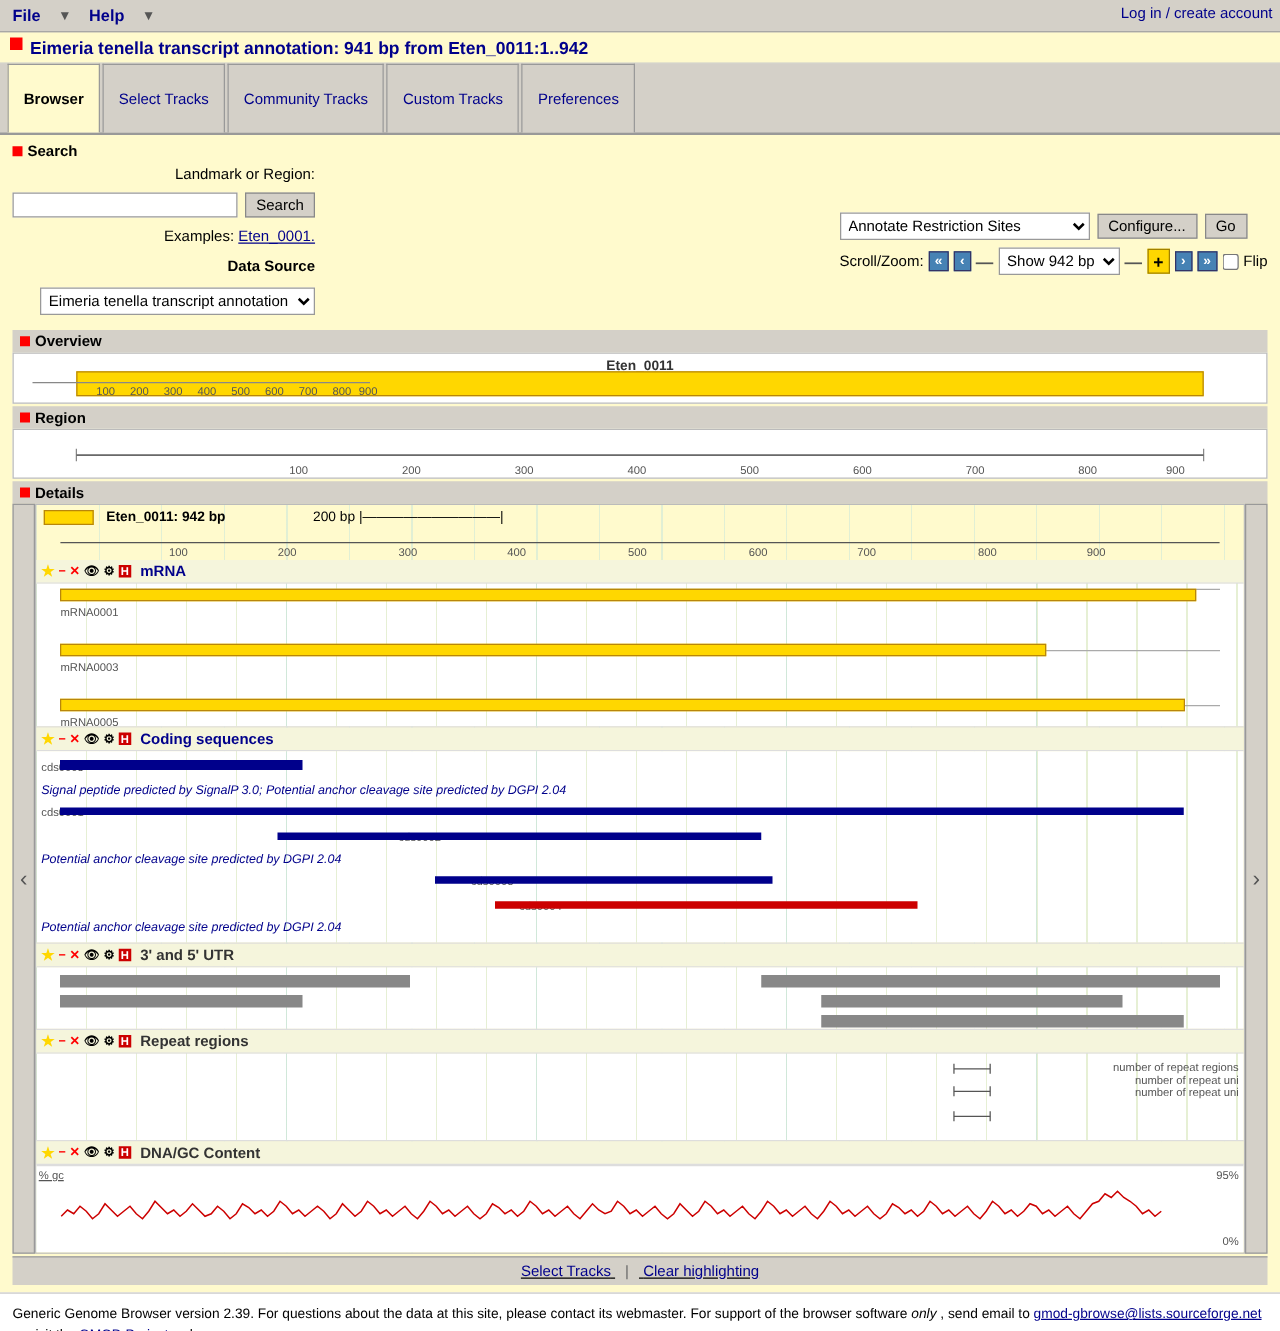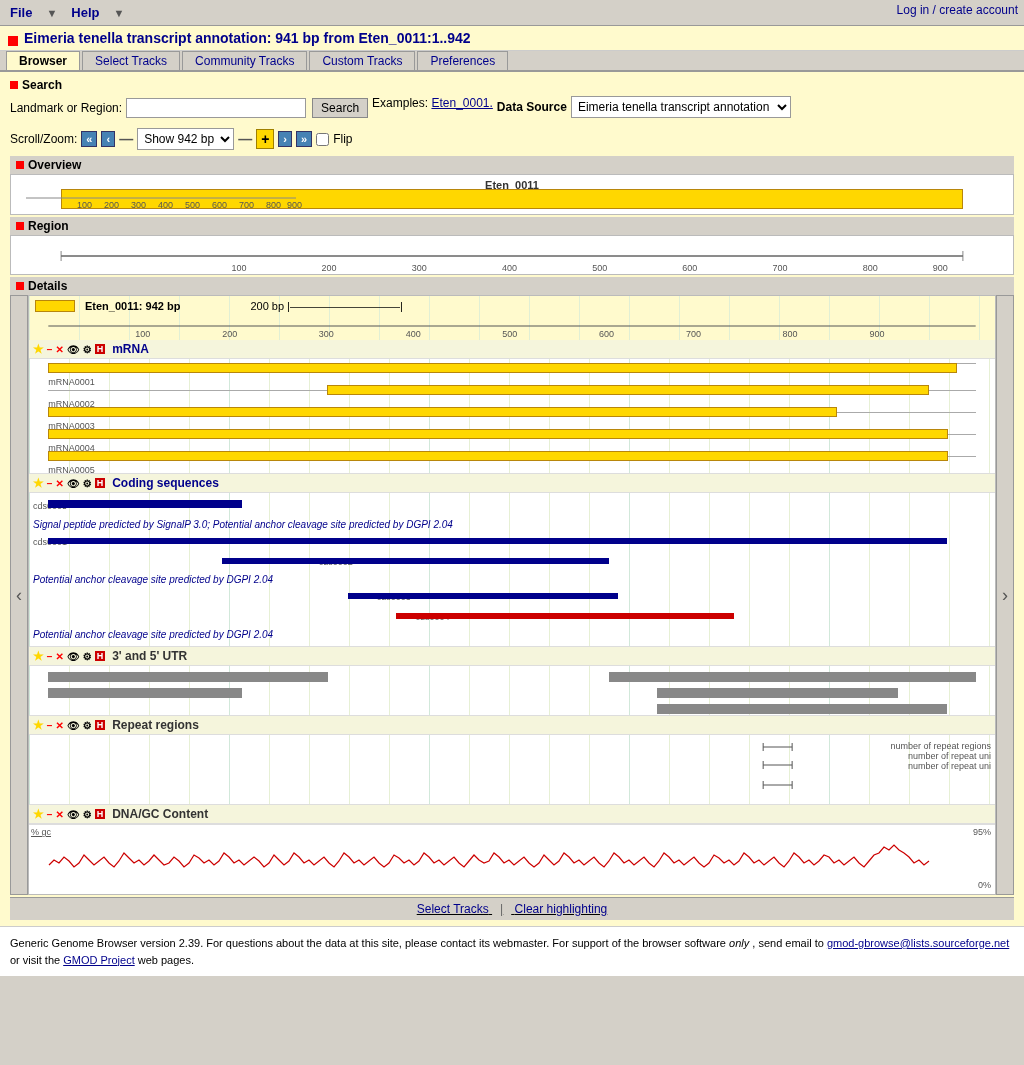--- a/index.html
+++ b/index.html
@@ -23,36 +23,36 @@
       padding: 2px 4px;
     }
     #menubar .right { font-size: 12px; color: #00008b; cursor: pointer; }
 
     
     #titlebar {
       background: #fffacd;
       border-bottom: 1px solid #ccc;
       padding: 4px 8px;
       display: flex;
-      align-items: flex-end;
+      align-items: flex-start;
       gap: 6px;
     }
     #titlebar .red-square { width: 10px; height: 10px; background: red; display: inline-block; flex-shrink: 0; }
     #titlebar .title { font-size: 14px; font-weight: bold; color: #00008b; }
 
     
     #tabbar {
       background: #d4d0c8;
       display: flex;
       align-items: flex-end;
       padding: 0 6px;
       border-bottom: 2px solid #999;
     }
     #tabbar .tab {
-      padding: 2px 12px;
+      padding: 20px 12px;
       font-size: 12px;
       cursor: pointer;
       border: 1px solid #999;
       border-bottom: none;
       margin-right: 2px;
       color: #00008b;
       background: #d4d0c8;
     }
     #tabbar .tab.active {
       background: #fffacd;
@@ -141,21 +141,21 @@
 
     
     .controls-area {
       display: flex;
       align-items: center;
       justify-content: space-between;
       flex-wrap: wrap;
       gap: 4px;
       margin-bottom: 6px;
     }
-    .left-controls { display: flex; flex-direction: row; gap: 4px; }
+    .left-controls { display: flex; flex-direction: column; gap: 4px; align-items: flex-end; }
     .right-controls { display: flex; align-items: center; gap: 4px; }
 
     
     .browser-section {
       margin-bottom: 2px;
     }
     .section-label {
       background: #d4d0c8;
       padding: 2px 6px;
       font-weight: bold;
@@ -365,20 +365,27 @@
           <label>Data Source</label>
         </div>
         <div class="datasource-row">
           <select style="width:220px;">
             <option>Eimeria tenella transcript annotation</option>
           </select>
         </div>
       </div>
       <div class="right-controls">
         <div style="display:flex;flex-direction:column;gap:6px;">
+          <div class="annotate-controls">
+            <select style="width:200px;">
+              <option>Annotate Restriction Sites</option>
+            </select>
+            <button>Configure...</button>
+            <button>Go</button>
+          </div>
           <div class="scroll-zoom-row">
             <span class="sz-label">Scroll/Zoom:</span>
             <button class="sz-btn">«</button>
             <button class="sz-btn">‹</button>
             <span class="sz-dash">—</span>
             <select>
               <option>Show 942 bp</option>
             </select>
             <span class="sz-dash">—</span>
             <button class="sz-btn-yellow">+</button>
@@ -484,37 +491,27 @@
         </div>
 
         <div class="track-area" style="height:115px;position:relative;">
 
           <div style="position:absolute;top:4px;left:2%;right:2%;height:12px;">
             <span style="font-size:9px;color:#555;position:absolute;left:0;top:14px;">mRNA0001</span>
             <div style="position:absolute;left:0;right:0;top:0;height:1px;background:#aaa;"></div>
             <div style="position:absolute;left:0;width:98%;height:10px;background:#ffd700;border:1px solid #b8860b;"></div>
           </div>
 
-          <div style="position:absolute;top:26px;left:2%;right:2%;height:12px;">
-            <span style="font-size:9px;color:#555;position:absolute;left:0;top:14px;">mRNA0002</span>
-            <div style="position:absolute;left:0;right:0;top:5px;height:1px;background:#aaa;"></div>
-            <div style="position:absolute;left:30%;width:65%;height:10px;background:#ffd700;border:1px solid #b8860b;"></div>
-          </div>
 
           <div style="position:absolute;top:48px;left:2%;right:2%;height:12px;">
             <span style="font-size:9px;color:#555;position:absolute;left:0;top:14px;">mRNA0003</span>
             <div style="position:absolute;left:0;right:0;top:5px;height:1px;background:#aaa;"></div>
             <div style="position:absolute;left:0;width:85%;height:10px;background:#ffd700;border:1px solid #b8860b;"></div>
           </div>
 
-          <div style="position:absolute;top:70px;left:2%;right:2%;height:12px;">
-            <span style="font-size:9px;color:#555;position:absolute;left:0;top:14px;">mRNA0004</span>
-            <div style="position:absolute;left:0;right:0;top:5px;height:1px;background:#aaa;"></div>
-            <div style="position:absolute;left:0;width:97%;height:10px;background:#ffd700;border:1px solid #b8860b;"></div>
-          </div>
 
           <div style="position:absolute;top:92px;left:2%;right:2%;height:12px;">
             <span style="font-size:9px;color:#555;position:absolute;left:0;top:14px;">mRNA0005</span>
             <div style="position:absolute;left:0;right:0;top:5px;height:1px;background:#aaa;"></div>
             <div style="position:absolute;left:0;width:97%;height:10px;background:#ffd700;border:1px solid #b8860b;"></div>
           </div>
         </div>
 
         <div class="track-header">
           <span class="icon-star">★</span>

